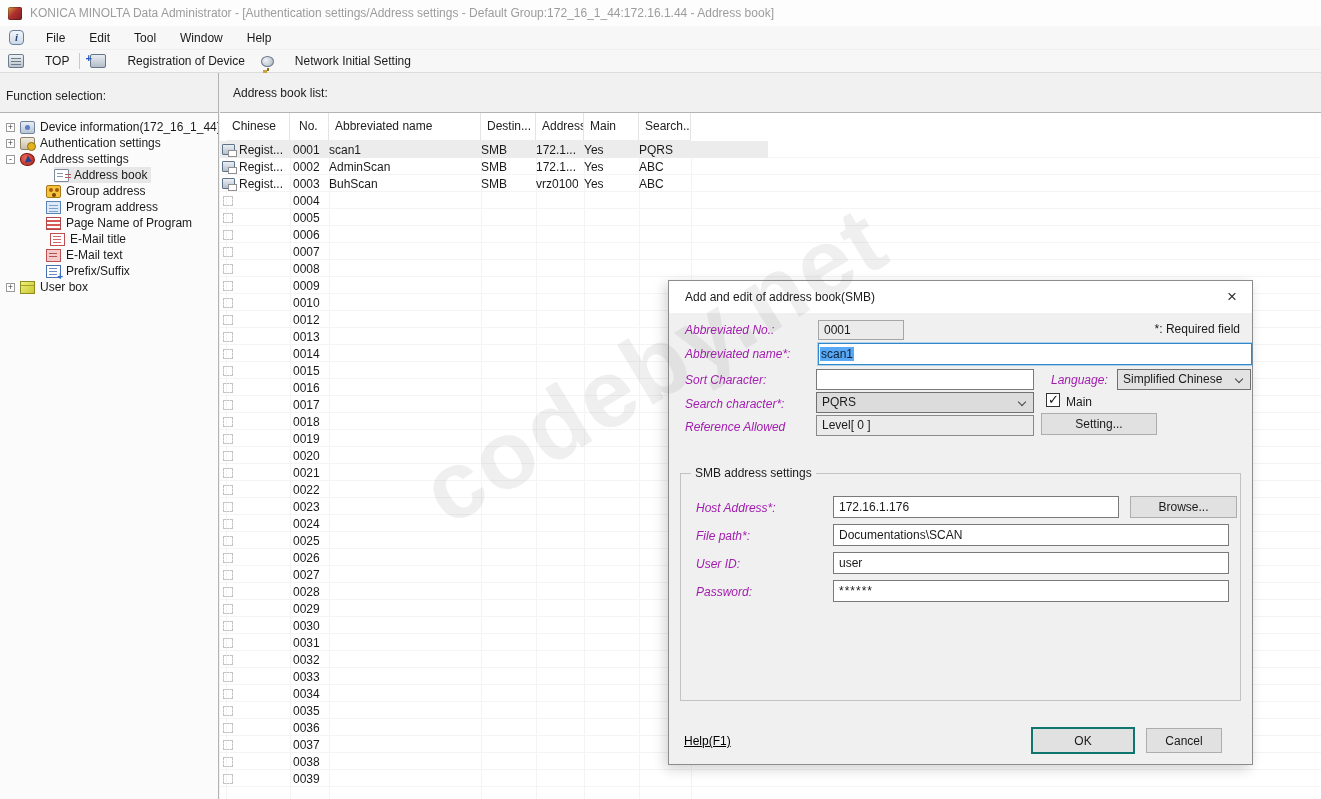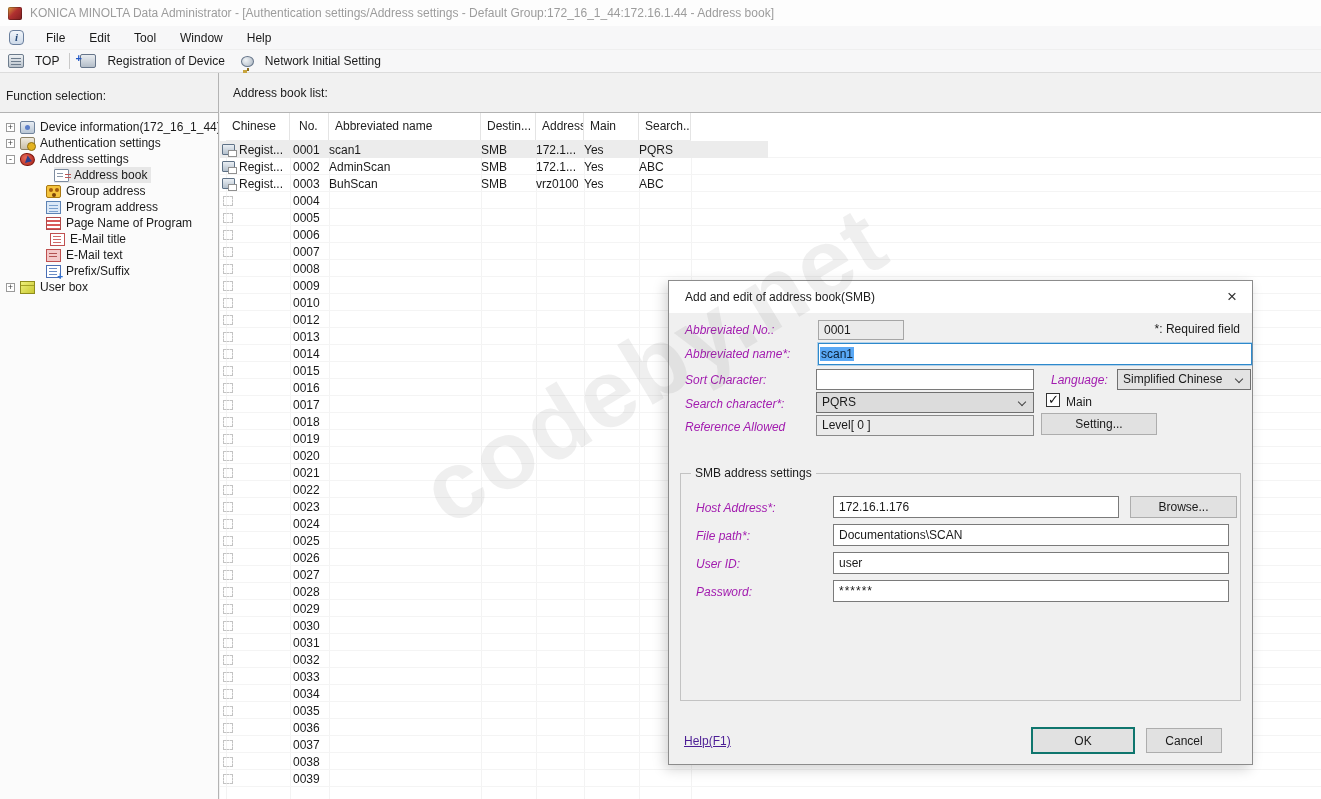--- a/index.html
+++ b/index.html
@@ -15,21 +15,21 @@
 
   
   .menubar { position:absolute; left:0; top:26px; width:100%; height:24px; background:#f7f7f8; display:flex; align-items:center; border-bottom:1px solid #efefef; }
   .mdi-icon { width:15px; height:15px; margin:0 10px 0 9px; border:1px solid #6a7f9d; border-radius:4px; background:linear-gradient(#f2f6fb,#cdd9e8);
     color:#274a79; font:bold italic 11px "Liberation Serif",serif; text-align:center; line-height:13px; }
   .mdi-icon::after { content:"i"; }
   .menu-item { padding:0 12px; line-height:24px; cursor:default; }
 
   
   .toolbar { position:absolute; left:0; top:50px; width:100%; height:23px; background:#f7f7f8; display:flex; align-items:center; border-bottom:1px solid #dcdcdc; }
-  .tool-btn { display:flex; align-items:center; gap:11px; padding:0 8px; height:21px; }
+  .tool-btn { display:flex; align-items:center; gap:21px; padding:0 8px; height:21px; }
   .tool-sep { width:1px; height:16px; background:#c9c9c9; margin:0 2px; }
   .tb-icon { width:16px; height:14px; position:relative; }
   .top-icon { background:linear-gradient(#eef1f4,#b9c2cc); border:1px solid #6d7c8d; border-radius:2px; }
   .top-icon::after { content:""; position:absolute; left:2px; top:3px; right:2px; height:1px; background:#6d7c8d; box-shadow:0 3px 0 #6d7c8d, 0 6px 0 #6d7c8d; }
   .registration-device-icon { background:linear-gradient(#e9edf1,#b3bdc8); border:1px solid #66758a; border-radius:2px; }
   .registration-device-icon::before { content:"+"; position:absolute; left:-6px; top:-3px; color:#2257c4; font-weight:bold; font-size:11px; }
   .network-setting-icon { border-radius:50%; background:radial-gradient(circle at 35% 35%, #f0f3f6, #a9b4c0); border:1px solid #66758a; width:13px; height:11px; }
   .network-setting-icon::after { content:""; position:absolute; left:5px; top:11px; width:2px; height:3px; background:#8a6d1f; box-shadow:-3px 3px 0 1px #c8a43c; }
 
   
@@ -112,21 +112,21 @@
   .focus-field { position:absolute; left:149px; top:30px; width:434px; height:22px; background:#fff; border:1px solid #2d89cc; box-shadow:0 0 0 1px rgba(62,153,220,.35); line-height:20px; padding:0 1px; }
   .sel-text { background:#59a8f5; color:#0b2036; padding:0 1px; }
 
   .groupbox { position:absolute; left:11px; top:160px; width:561px; height:228px; border:1px solid #c3c3c3; }
   .groupbox-label { position:absolute; left:10px; top:-8px; background:#f0f0f0; padding:0 4px; }
 
   .cb { position:absolute; width:14px; height:14px; border:1px solid #333; background:#fff; }
   .cb.checked::after { content:"✓"; position:absolute; left:1px; top:-2px; font-size:13px; color:#111; }
   .cb-label { position:absolute; }
 
-  .link { position:absolute; color:#4c1d95; text-decoration:underline; cursor:pointer; }
+  .link { position:absolute; color:#000000; text-decoration:underline; cursor:pointer; }
 
   
   .watermark { position:absolute; left:403px; top:452px; transform:rotate(-31deg); transform-origin:0 0;
     font-size:96px; font-weight:bold; letter-spacing:2px; color:rgba(100,100,100,.10); white-space:nowrap; z-index:60; pointer-events:none; }
   .dialog { z-index:40; }
 </style>
 </head>
 <body>
 
 <div class="screen">

